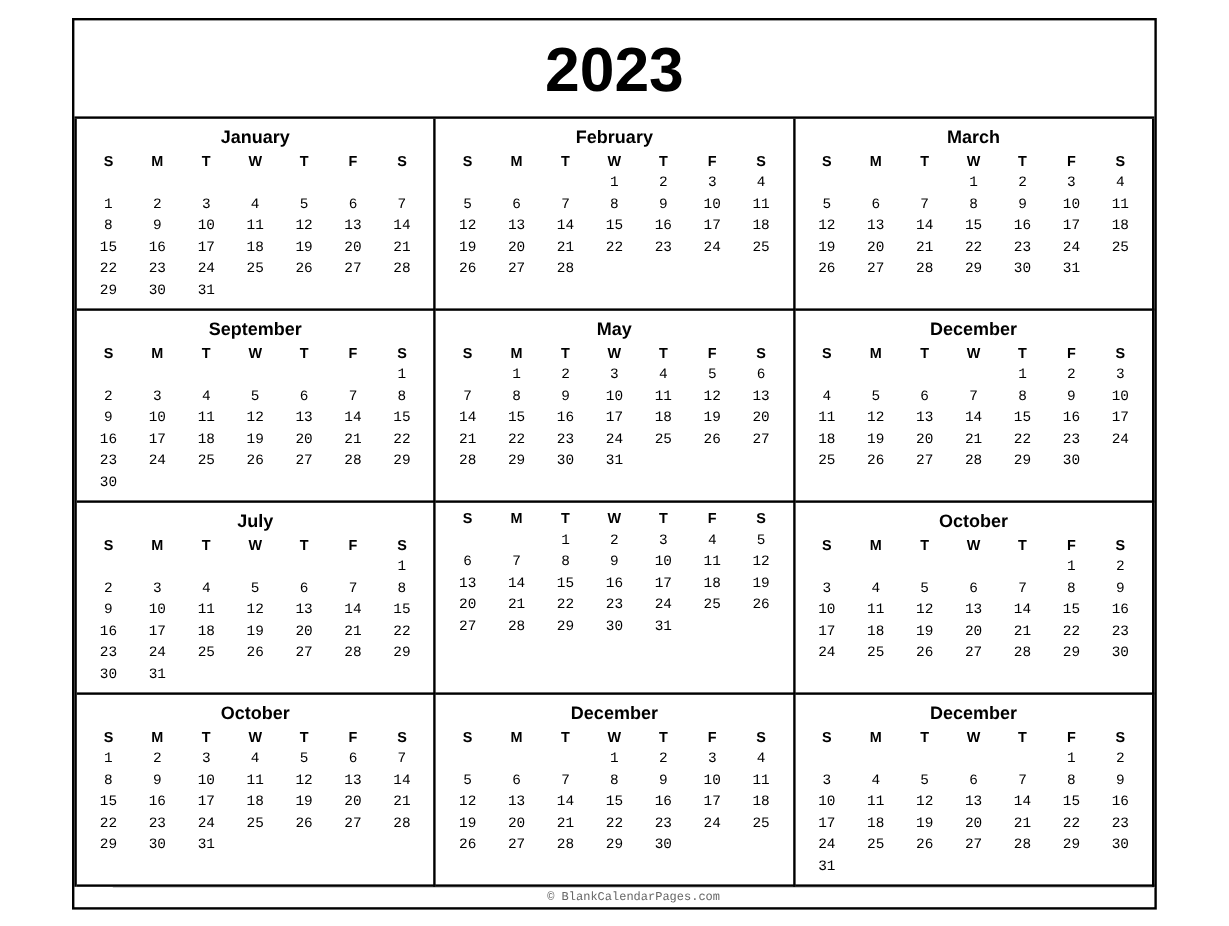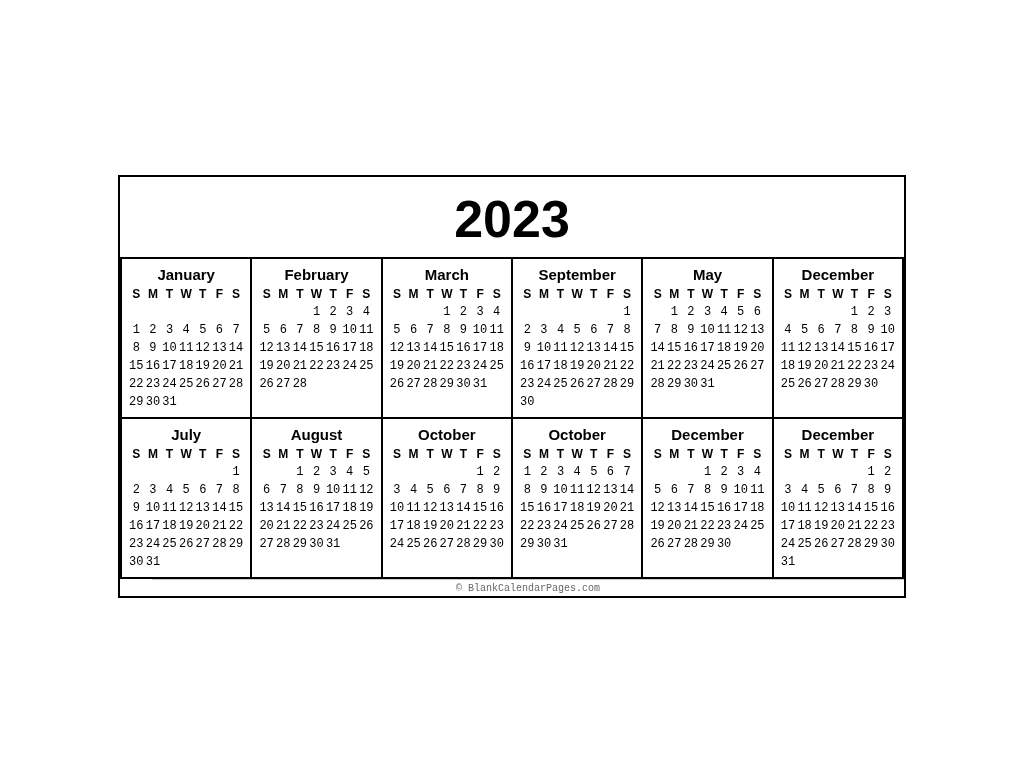--- a/index.html
+++ b/index.html
@@ -6,36 +6,36 @@
     body {
       background: #fff;
       font-family: 'Courier New', Courier, monospace;
       display: flex;
       justify-content: center;
       align-items: center;
       min-height: 100vh;
       padding: 10px;
     }
     .calendar-container {
-      width: 788px;
+      width: 904px;
       border: 2px solid #000;
       background: #fff;
       padding: 0;
     }
     .calendar-title {
       text-align: center;
       font-size: 52px;
       font-weight: bold;
       padding: 12px 0 8px 0;
       border-bottom: 2px solid #000;
       font-family: Arial, sans-serif;
     }
     .months-grid {
       display: grid;
-      grid-template-columns: repeat(6, 1fr);
+      grid-template-columns: repeat(3, 1fr);
       border-left: 2px solid #000;
     }
     .month-block {
       border-right: 2px solid #000;
       border-bottom: 2px solid #000;
       padding: 4px 6px 6px 6px;
     }
     .month-name {
       text-align: center;
       font-size: 15px;
@@ -449,21 +449,20 @@
           <div class="day-cell">30</div>
           <div class="day-cell">31</div>
           <div class="day-cell empty">0</div>
           <div class="day-cell empty">0</div>
           <div class="day-cell empty">0</div>
           <div class="day-cell empty">0</div>
           <div class="day-cell empty">0</div>
         </div>
       </div>
       <div class="month-block">
-        <div class="month-name">August</div>
         <div class="month-grid">
           <div class="day-header">S</div>
           <div class="day-header">M</div>
           <div class="day-header">T</div>
           <div class="day-header">W</div>
           <div class="day-header">T</div>
           <div class="day-header">F</div>
           <div class="day-header">S</div>
           <div class="day-cell empty">0</div>
           <div class="day-cell empty">0</div>

